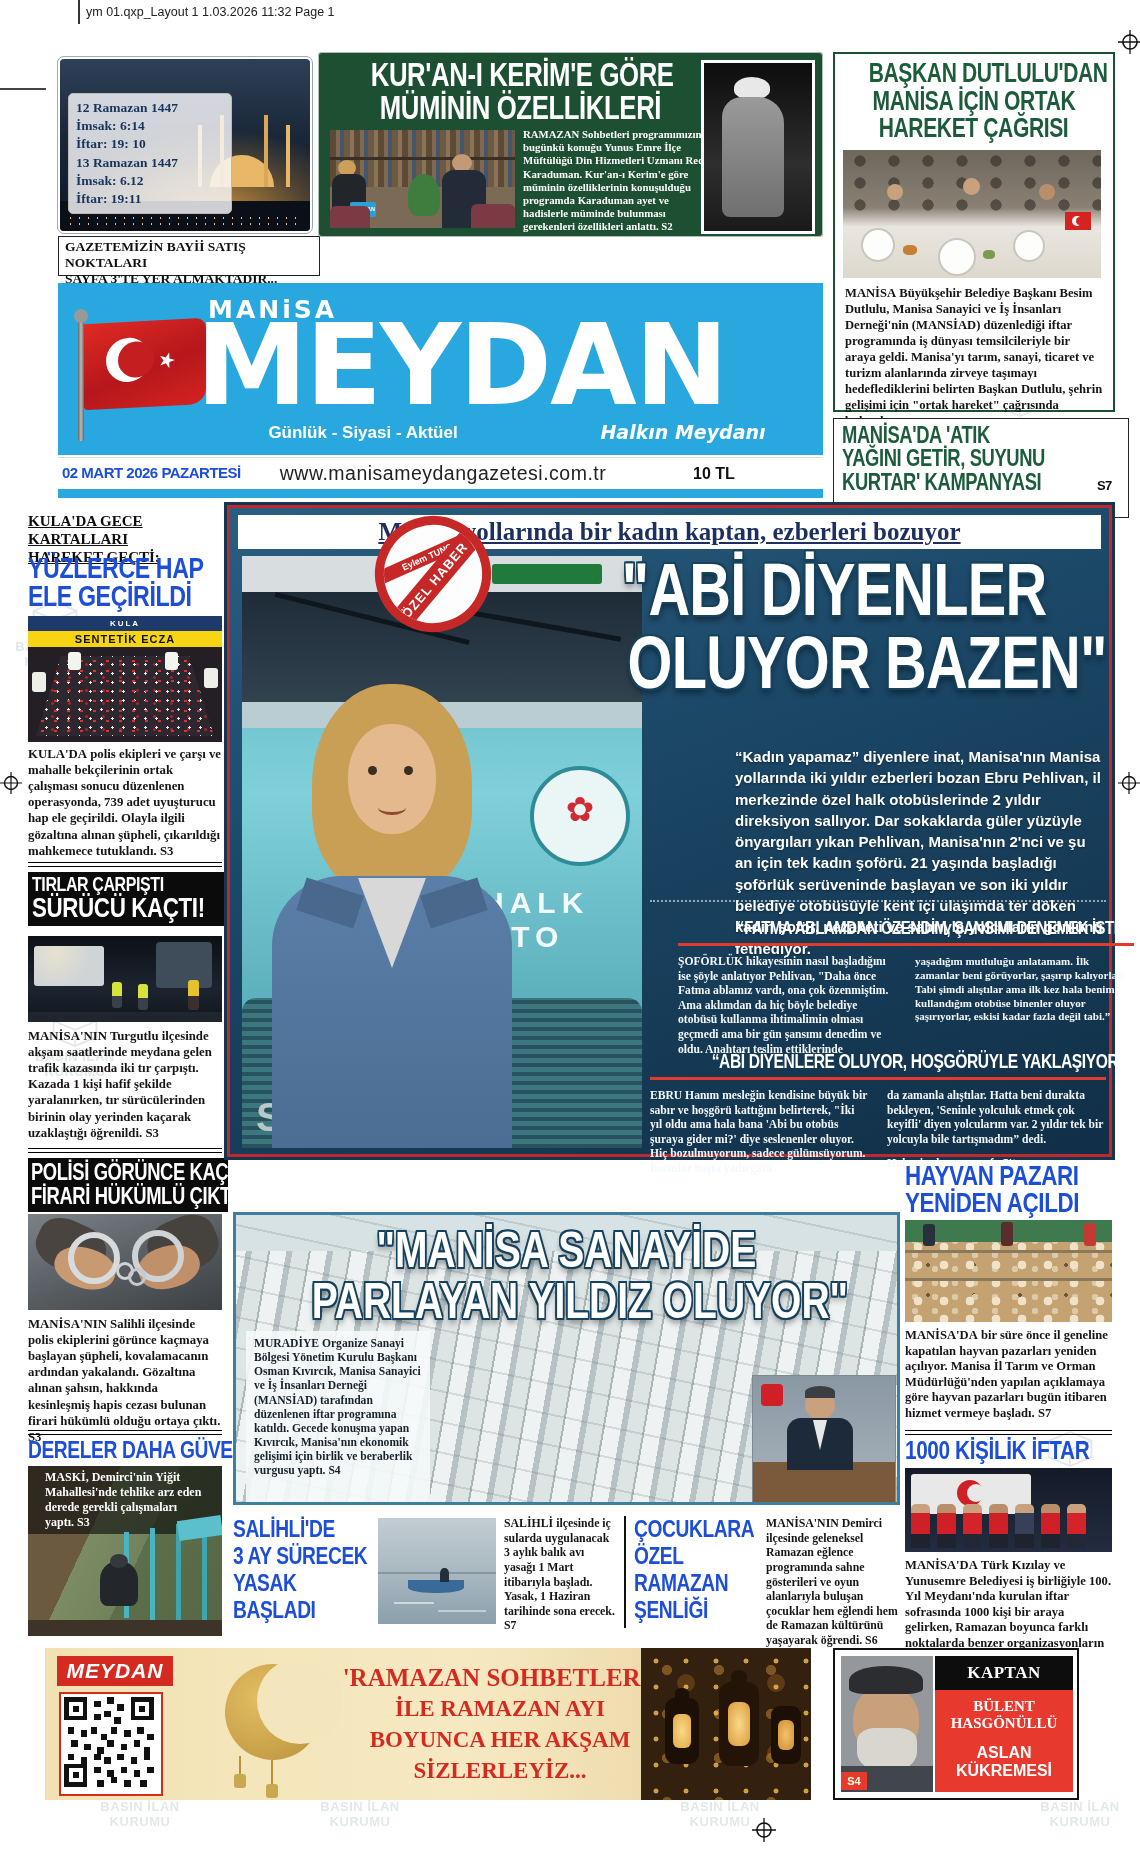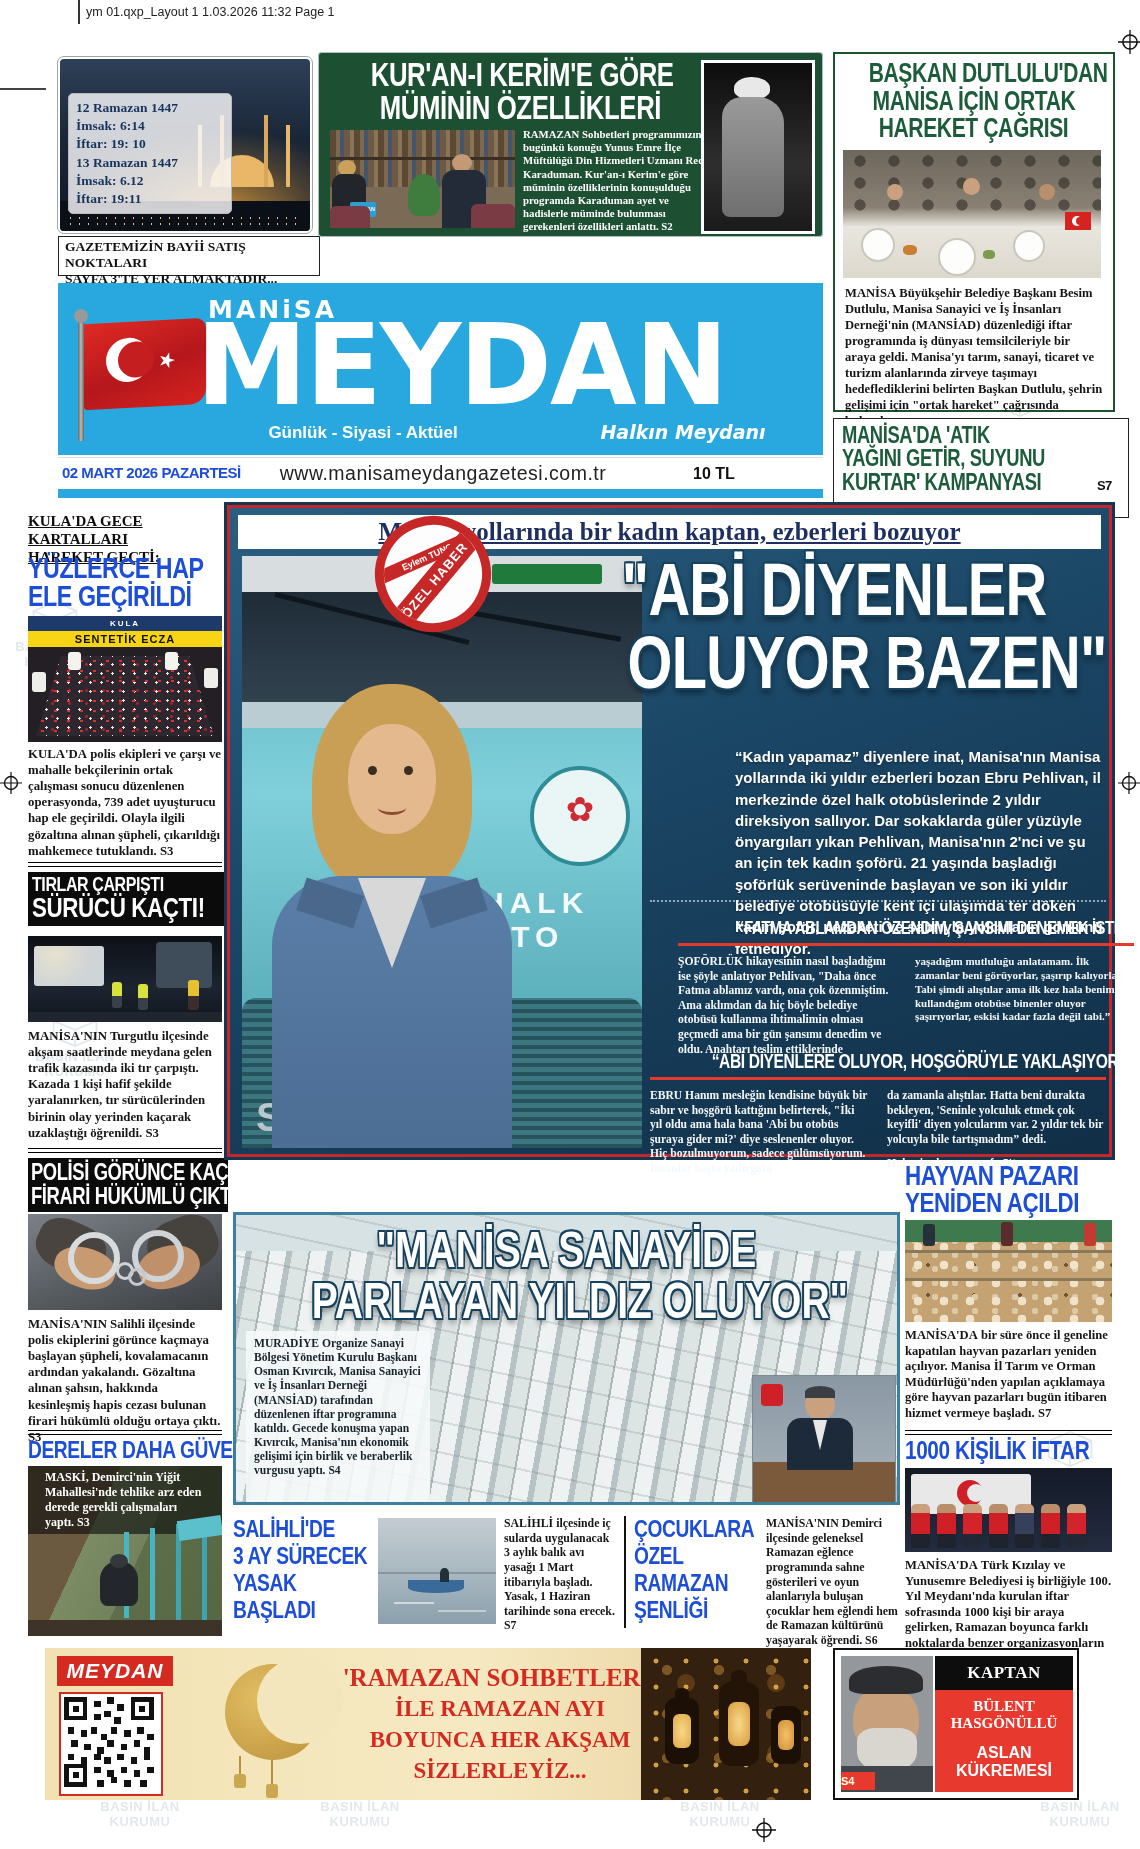--- a/index.html
+++ b/index.html
@@ -535,21 +535,21 @@
       </div>
     </div>
   </div>
 
   <div class="abs" style="left:833px;top:1648px;width:246px;height:152px;border:2px solid #111;background:#fff;box-sizing:border-box;overflow:hidden;">
     <div class="abs" style="left:6px;top:6px;width:92px;height:136px;background:#94989c;overflow:hidden;">
       <div class="abs" style="left:12px;top:30px;width:66px;height:70px;background:#c9a07c;border-radius:46%;"></div>
       <div class="abs" style="left:8px;top:10px;width:74px;height:28px;background:#2c2d31;border-radius:50% 50% 20% 20%;"></div>
       <div class="abs" style="left:16px;top:72px;width:60px;height:44px;background:#d9d6cf;border-radius:30% 30% 45% 45%;"></div>
       <div class="abs" style="left:0;bottom:0;width:100%;height:26px;background:#41464d;"></div>
-      <div class="abs" style="left:0;bottom:2px;width:34px;height:18px;background:#e8392e;color:#ffd;font-weight:800;font-size:11px;line-height:18px;">S4</div>
+      <div class="abs" style="left:0;bottom:2px;width:26px;height:18px;background:#e8392e;color:#ffd;font-weight:800;font-size:11px;text-align:center;line-height:18px;">S4</div>
     </div>
     <div class="abs" style="left:100px;top:6px;width:138px;height:34px;background:#0d0d0d;color:#fff;text-align:center;font-family:'Liberation Serif',serif;font-weight:700;font-size:17px;line-height:34px;letter-spacing:.5px;">KAPTAN KÖŞKÜ</div>
     <div class="abs" style="left:100px;top:40px;width:138px;height:102px;background:#e8392e;color:#fff;text-align:center;">
       <div class="serifb" style="font-size:15px;margin-top:8px;">BÜLENT</div>
       <div class="serifb" style="font-size:15px;">HASGÖNÜLLÜ</div>
       <div style="font-weight:800;font-size:16px;margin-top:12px;">ASLAN</div>
       <div style="font-weight:800;font-size:16px;">KÜKREMESİ</div>
     </div>
   </div>
 

